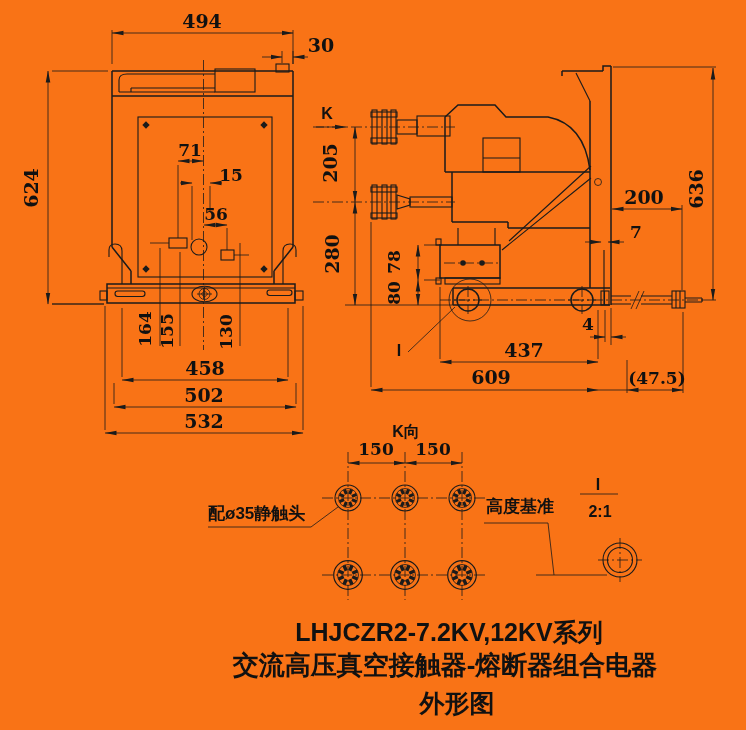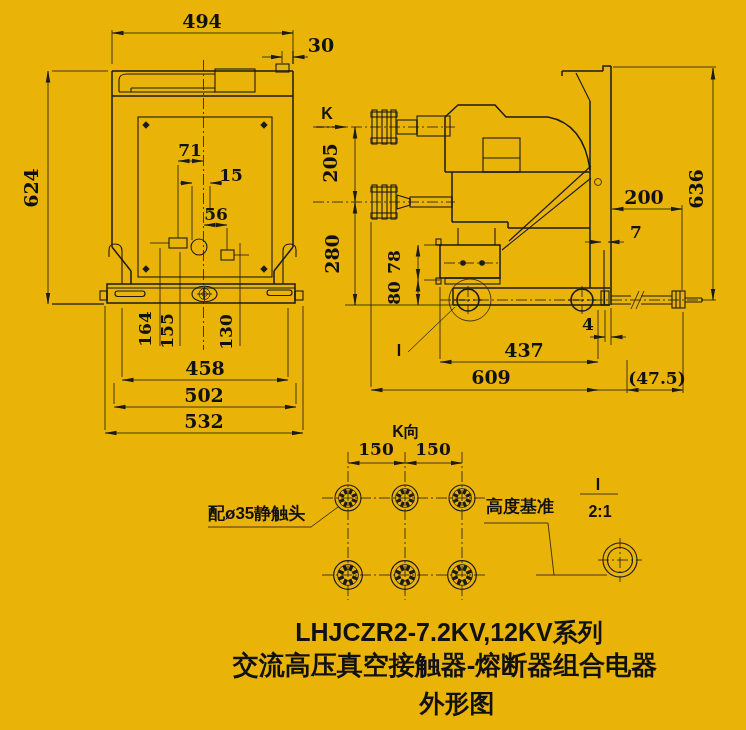--- a/index.html
+++ b/index.html
@@ -1,16 +1,16 @@
 <!DOCTYPE html>
 <html><head>
 <meta charset="utf-8">
 <style>
   html,body{margin:0;padding:0;background:#ffffff;}
-  .sheet{position:relative;width:746px;height:730px;background:#eab308;overflow:hidden;
+  .sheet{position:relative;width:746px;height:730px;background:#f97316;overflow:hidden;
          font-family:"Liberation Sans","DejaVu Sans",sans-serif;text-align:right;}
   svg{display:block}
   .ol{stroke:#1b1b1b;stroke-width:1.5;fill:none;stroke-linecap:butt;}
   .ol2{stroke:#1b1b1b;stroke-width:1.1;fill:none;}
   .tl{stroke:#1b1b1b;stroke-width:0.8;fill:none;}
   .cl{stroke:#1b1b1b;stroke-width:0.8;fill:none;stroke-dasharray:11 3 2 3;}
   .fill{fill:#1b1b1b;stroke:none;}
   .spokes{stroke:#1b1b1b;stroke-width:3.1;fill:none;}
   text{fill:#111;}
   .dim{font-family:"DejaVu Serif","Liberation Serif",serif;font-weight:bold;font-size:19px;}

